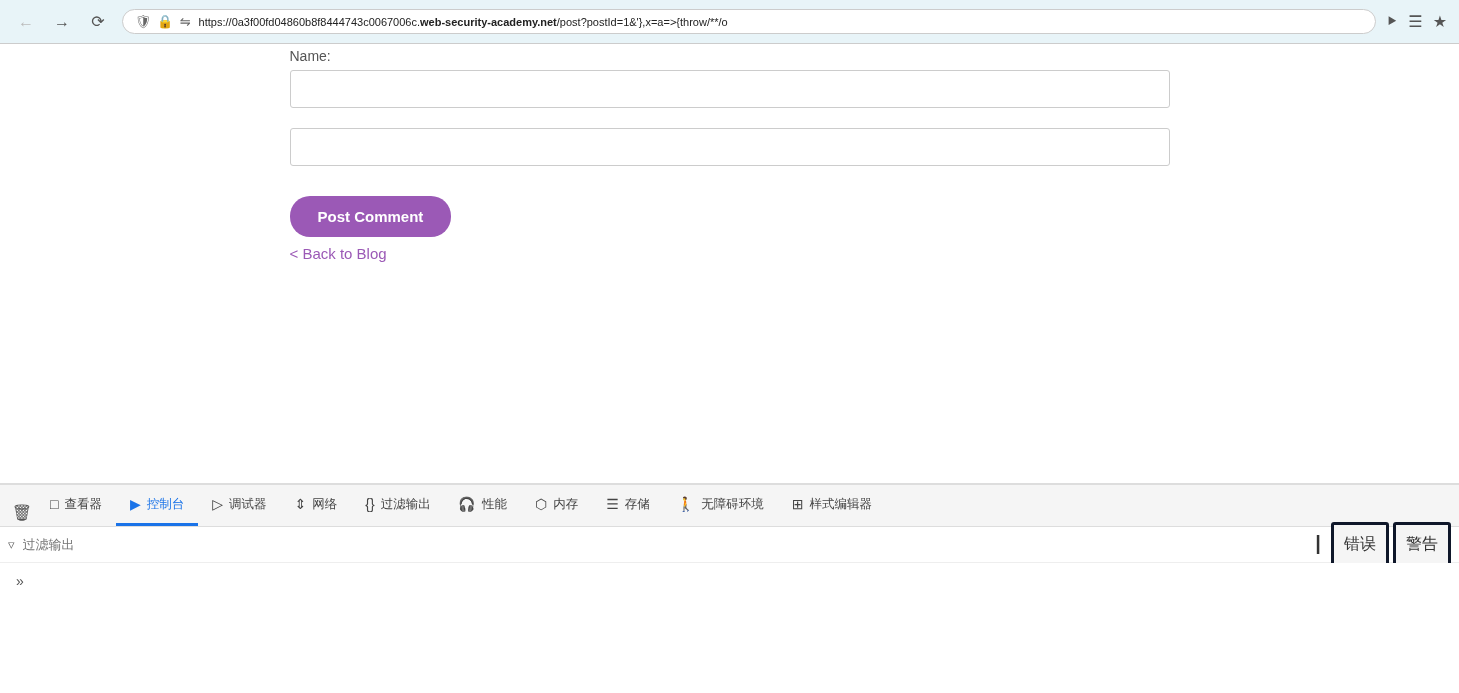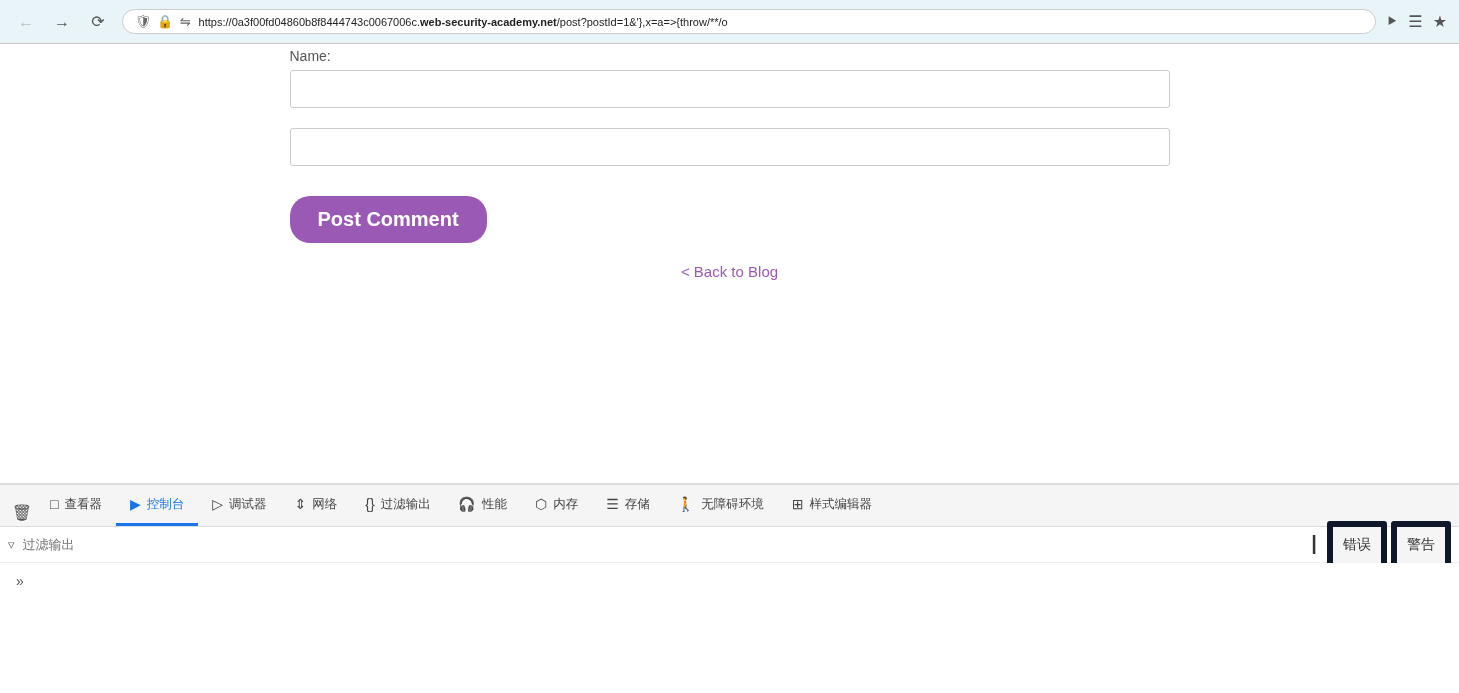--- a/index.html
+++ b/index.html
@@ -99,29 +99,29 @@
       font-size: 14px;
       outline: none;
     }
 
     .post-comment-btn {
       background: #9b59b6;
       color: #fff;
       border: none;
       border-radius: 20px;
       padding: 12px 28px;
-      font-size: 20px;
+      font-size: 15px;
       font-weight: bold;
       cursor: pointer;
       margin-top: 10px;
     }
 
     .back-to-blog {
-      text-align: center;
-      margin-top: 20px;
+      text-align: left;
+      margin-top: 8px;
       padding-right: 0;
     }
     .back-to-blog a {
       color: #9b59b6;
       text-decoration: none;
       font-size: 15px;
     }
 
     
     .devtools-panel {
@@ -190,23 +190,23 @@
       color: #333;
     }
 
     .filter-buttons {
       display: flex;
       gap: 4px;
     }
 
     .filter-btn {
       padding: 9px 10px;
-      border: 6px solid #0f172a;
+      border: 3px solid #0f172a;
       background: #f5f5f5;
-      font-size: 14px;
+      font-size: 16px;
       color: #333;
       cursor: pointer;
       border-radius: 3px;
     }
 
     .devtools-console {
       flex: 1;
       background: #fff;
       padding: 6px 8px;
       overflow-y: auto;

